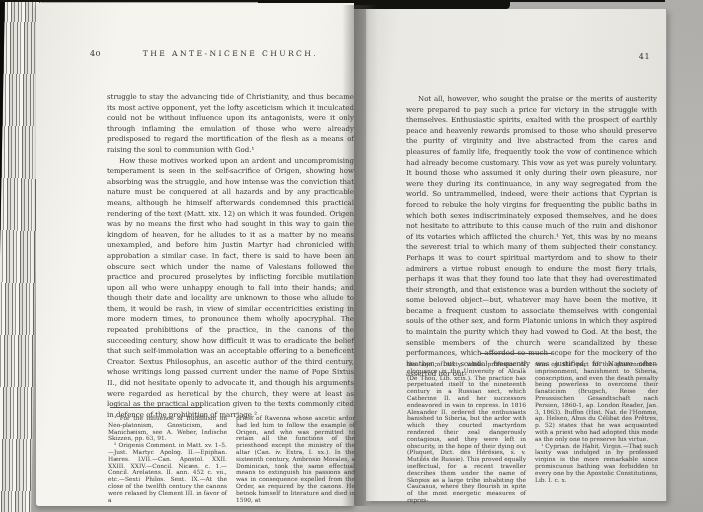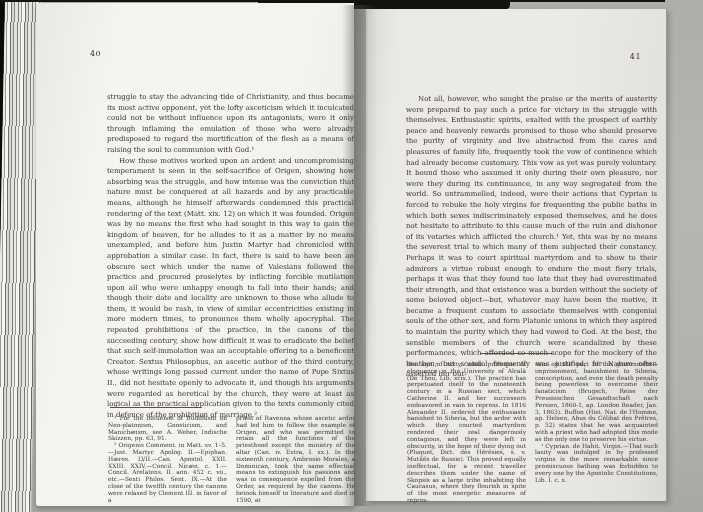--- a/index.html
+++ b/index.html
@@ -42,38 +42,39 @@
   .fn-col{width:119px;}
   .fn-col p{margin:0;}
   .fn-col p.fn-start{text-indent:6px;}
   
   .page-left .pgnum{left:30px;top:46px;margin-left:24px;}
   .page-left .running-head{left:71px;top:46px;width:247px;}
   .page-left .body-text{left:71px;top:89px;width:247px;}
   .page-left .fn-rule{left:74px;top:404px;width:92px;}
   .page-left .footnotes{left:72px;top:412px;width:247px;}
   
-  .page-right .pgnum{right:25px;top:43px;}
+  .page-right .pgnum{right:16px;top:43px;}
   .page-right .running-head{left:40px;top:43px;width:250px;}
   .page-right .body-text{left:40px;top:85px;width:251px;}
   .page-right .fn-rule{left:114px;top:344px;width:72px;}
   .page-right .footnotes{left:41px;top:352px;width:251px;}
   .fn-col-2{width:123px;}
 </style>
 </head>
 <body>
 
 <div class="scene">
 
   <div class="fore-edge-black"></div>
   <div class="fore-edge-stripes"></div>
   <div class="top-line"></div>
 
   <div class="page page-left">
     <div class="pgnum">40</div>
+    <div class="running-head">THE ANTE-NICENE CHURCH.</div>
     <div class="body-text">
       <p>struggle to stay the advancing tide of Christianity, and thus became its most active opponent, yet the lofty asceticism which it inculcated could not be without influence upon its antagonists, were it only through inflaming the emulation of those who were already predisposed to regard the mortification of the flesh as a means of raising the soul to communion with God.¹</p>
       <p class="indent">How these motives worked upon an ardent and uncompromising temperament is seen in the self-sacrifice of Origen, showing how absorbing was the struggle, and how intense was the conviction that nature must be conquered at all hazards and by any practicable means, although he himself afterwards condemned this practical rendering of the text (Matt. xix. 12) on which it was founded. Origen was by no means the first who had sought in this way to gain the kingdom of heaven, for he alludes to it as a matter by no means unexampled, and before him Justin Martyr had chronicled with approbation a similar case. In fact, there is said to have been an obscure sect which under the name of Valesians followed the practice and procured proselytes by inflicting forcible mutilation upon all who were unhappy enough to fall into their hands; and though their date and locality are unknown to those who allude to them, it would be rash, in view of similar eccentricities existing in more modern times, to pronounce them wholly apocryphal. The repeated prohibitions of the practice, in the canons of the succeeding century, show how difficult it was to eradicate the belief that such self-immolation was an acceptable offering to a beneficent Creator. Sextus Philosophus, an ascetic author of the third century, whose writings long passed current under the name of Pope Sixtus II., did not hesitate openly to advocate it, and though his arguments were regarded as heretical by the church, they were at least as logical as the practical application given to the texts commonly cited in defence of the prohibition of marriage.²</p>
     </div>
     <div class="fn-rule"></div>
     <div class="footnotes">
       <div class="fn-col">
         <p class="fn-start">¹ For the influence of Buddhism on Neo-platonism, Gnosticism, and Manichæism, see A. Weber, Indische Skizzen, pp. 63, 91.</p>
         <p class="fn-start">² Origenis Comment. in Matt. xv. 1–5.—Just. Martyr. Apolog. II.—Epiphan. Hæres. LVII.—Can. Apostol. XXII. XXIII. XXIV.—Concil. Nicæn. c. 1.—Concil. Arelatens. II. ann. 452 c. vii., etc.—Sexti Philos. Sent. IX.—At the close of the twelfth century the canons were relaxed by Clement III. in favor of a</p>
       </div>

